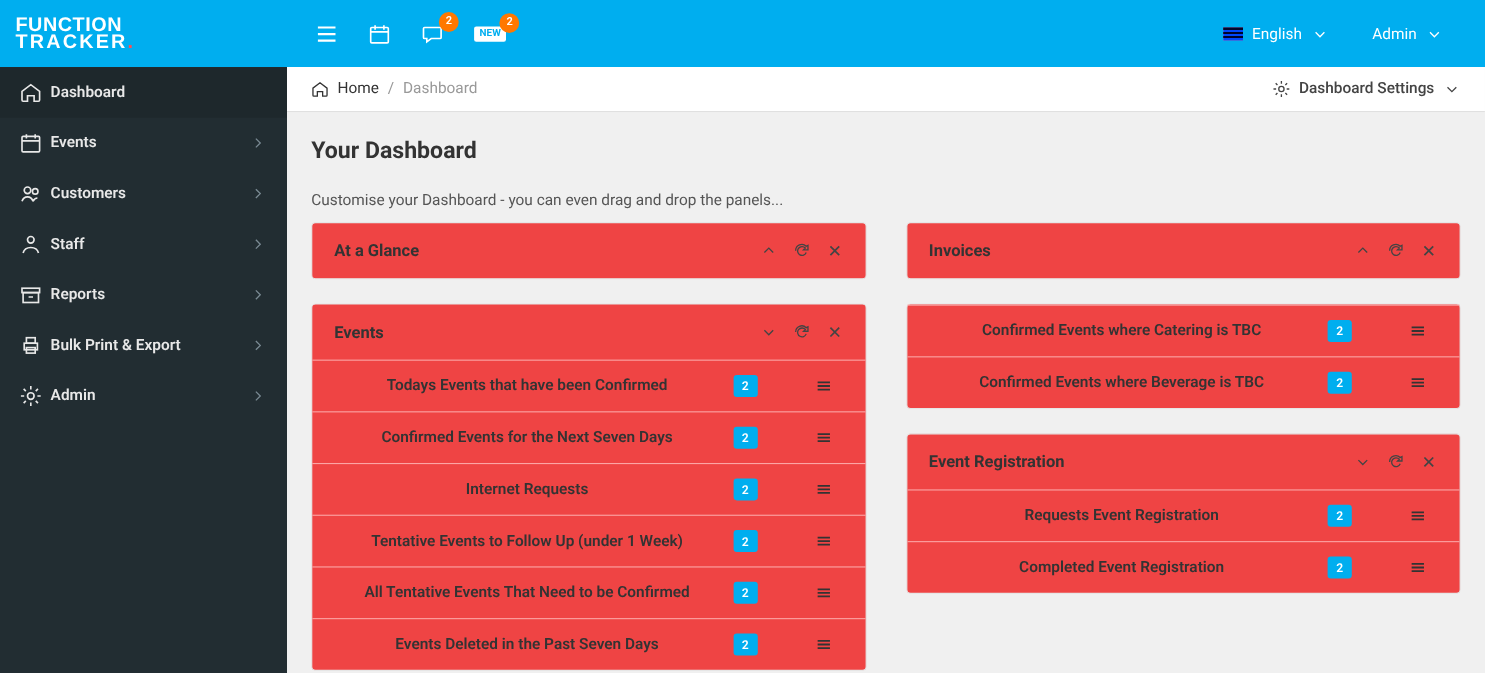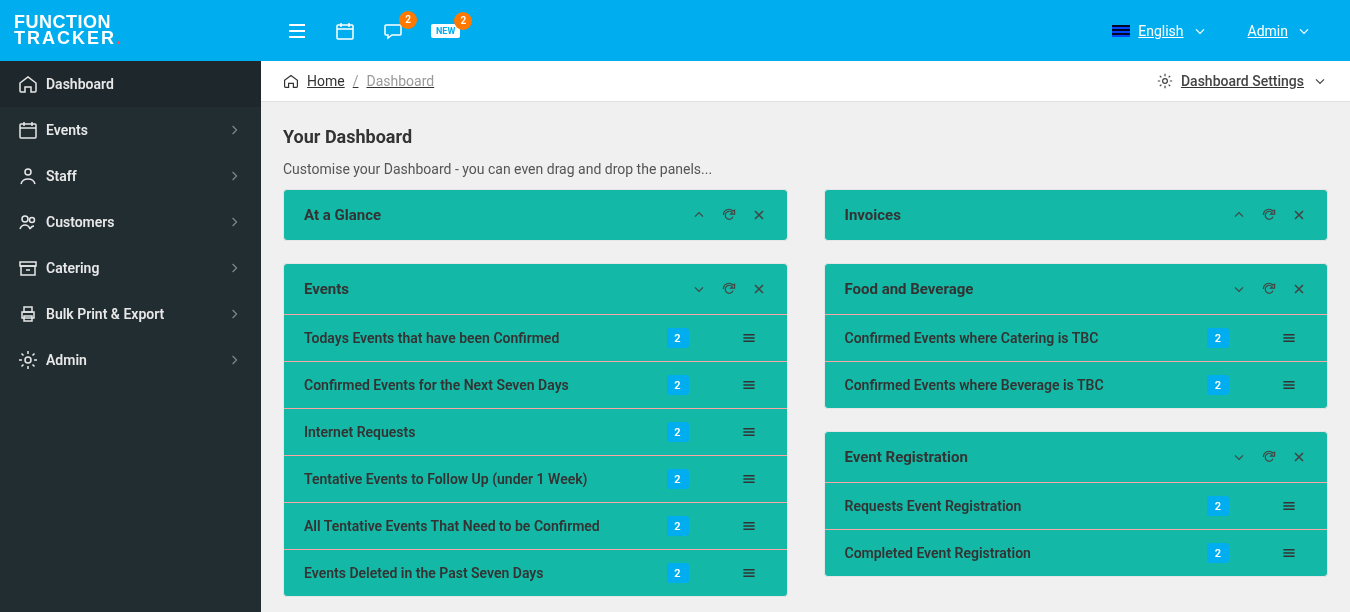--- a/index.html
+++ b/index.html
@@ -9,45 +9,45 @@
 
 .topbar { background: #00aeef; height: 61px; display: flex; align-items: center; color: #fff; }
 .logo { width: 261px; padding-left: 14px; display: flex; align-items: center; font-weight: 700; font-size: 18px; letter-spacing: 0.5px; }
 .logo-text { line-height: 0.85; font-family: Arial, sans-serif; }
 .logo-text .sub { letter-spacing: 2px; }
 .logo-text .dot { color: #ff4f4f; }
 .top-icons { display: flex; align-items: center; gap: 28px; padding-left: 26px; }
 .top-icons .ticon { position: relative; color: #fff; cursor: pointer; }
 .top-icons .badge-circ { position: absolute; top: -10px; right: -14px; background: #ff7800; color: #fff; border-radius: 50%; width: 18px; height: 18px; font-size: 10px; display: flex; align-items: center; justify-content: center; font-weight: 600; }
 .new-btn { background: #fff; color: #00aeef; font-size: 9px; font-weight: 700; padding: 2px 5px; border-radius: 2px; position: relative; cursor: pointer; }
-.top-right { margin-left: auto; padding-right: 38px; display: flex; align-items: center; gap: 40px; text-decoration: underline; }
+.top-right { margin-left: auto; padding-right: 38px; display: flex; align-items: center; gap: 40px; }
 .lang { display: flex; align-items: center; gap: 8px; cursor: pointer; font-size: 14px; }
 .flag { width: 18px; height: 12px; background: linear-gradient(180deg, #cf142b 16%, #fff 16%, #fff 33%, #cf142b 33%, #cf142b 50%, #fff 50%, #fff 66%, #cf142b 66%, #cf142b 83%, #fff 83%), #00247d; background-blend-mode: overlay; display:inline-block; }
 
 
 .main { display: flex; flex: 1; min-height: 0; }
 .sidebar { width: 261px; background: #222d32; color: #b8c7ce; }
 .side-item { display: flex; align-items: center; padding: 13px 18px; cursor: pointer; font-size: 14px; font-weight: 600; color: #e8e8e8; }
 .side-item:first-child { background: #1e282c; }
 .side-item .sicon { width: 28px; display: flex; justify-content: flex-start; }
 .side-item .chev { margin-left: auto; color: #7a8a93; }
 
 
 .content { flex: 1; overflow-y: auto; background: #f0f0f0; }
-.breadcrumb-bar { background: #fff; border-bottom: 1px solid #e0e0e0; padding: 12px 22px; display: flex; align-items: center; font-size: 14px; text-decoration: underline; }
+.breadcrumb-bar { background: #fff; border-bottom: 1px solid #e0e0e0; padding: 12px 22px; display: flex; align-items: center; font-size: 14px; }
 .breadcrumb-bar .bc-home { color: #333; }
 .breadcrumb-bar .sep { margin: 0 8px; color: #999; }
 .breadcrumb-bar .bc-current { color: #999; }
 .breadcrumb-bar .settings { margin-left: auto; cursor: pointer; display: flex; align-items: center; gap: 8px; color: #444; font-weight: 500; justify-content: space-between; }
 .dash-body { padding: 24px 22px; }
-.dash-title { font-size: 18px; font-weight: 700; color: #333; margin-bottom: 14px; }
+.dash-title { font-size: 21px; font-weight: 700; color: #333; margin-bottom: 24px; }
 .dash-desc { font-size: 14px; color: #555; margin-bottom: 12px; }
 .cols { display: flex; gap: 36px; }
 .col { flex: 1; display: flex; flex-direction: column; gap: 22px; }
-.panel { background: #14b8a6; border: 1px solid #e6e6e6; border-radius: 4px; }
+.panel { background: #ef4444; border: 1px solid #e6e6e6; border-radius: 4px; text-align: center; }
 .panel-header { display: flex; align-items: center; padding: 16px 20px; font-weight: 700; font-size: 15px; color: #333; }
 .panel-actions { margin-left: auto; display: flex; align-items: center; gap: 14px; color: #444; }
 .panel-actions span { cursor: pointer; }
 .panel-body .row { display: flex; align-items: center; padding: 13px 20px; border-top: 1px solid #fca5a5; }
 .row-label { font-size: 14px; font-weight: 600; color: #333; flex: 1; }
 .row-badge { background: #00aeef; color: #fff; border-radius: 3px; min-width: 22px; height: 20px; display: flex; align-items: center; justify-content: center; font-size: 11px; font-weight: 600; margin-left: 12px; margin-right: 52px; }
 .row-menu { color: #333; cursor: pointer; margin-right: 10px; }
 
 svg { display: block; }
 .icon14 { width: 16px; height: 16px; }
@@ -182,50 +182,50 @@
           <span>Events</span>
           <span class="chev">
             <svg class="icon14" viewBox="0 0 20 20">
               <use href="#i-chevr"></use>
             </svg>
           </span>
         </div>
         <div class="side-item">
           <span class="sicon">
             <svg class="icon18" viewBox="0 0 20 20">
+              <use href="#i-users"></use>
+            </svg>
+          </span>
+          <span>Customers</span>
+          <span class="chev">
+            <svg class="icon14" viewBox="0 0 20 20">
+              <use href="#i-chevr"></use>
+            </svg>
+          </span>
+        </div>
+        <div class="side-item">
+          <span class="sicon">
+            <svg class="icon18" viewBox="0 0 20 20">
               <use href="#i-user"></use>
             </svg>
           </span>
           <span>Staff</span>
           <span class="chev">
             <svg class="icon14" viewBox="0 0 20 20">
               <use href="#i-chevr"></use>
             </svg>
           </span>
         </div>
         <div class="side-item">
           <span class="sicon">
             <svg class="icon18" viewBox="0 0 20 20">
-              <use href="#i-users"></use>
-            </svg>
-          </span>
-          <span>Customers</span>
-          <span class="chev">
-            <svg class="icon14" viewBox="0 0 20 20">
-              <use href="#i-chevr"></use>
-            </svg>
-          </span>
-        </div>
-        <div class="side-item">
-          <span class="sicon">
-            <svg class="icon18" viewBox="0 0 20 20">
               <use href="#i-archive"></use>
             </svg>
           </span>
-          <span>Catering</span>
+          <span>Reports</span>
           <span class="chev">
             <svg class="icon14" viewBox="0 0 20 20">
               <use href="#i-chevr"></use>
             </svg>
           </span>
         </div>
         <div class="side-item">
           <span class="sicon">
             <svg class="icon18" viewBox="0 0 20 20">
               <use href="#i-printer"></use>
@@ -394,40 +394,20 @@
                     </span>
                     <span>
                       <svg class="icon14" viewBox="0 0 20 20">
                         <use href="#i-close"></use>
                       </svg>
                     </span>
                   </div>
                 </div>
               </div>
               <div class="panel">
-                <div class="panel-header">
-                  <span>Food and Beverage</span>
-                  <div class="panel-actions">
-                    <span>
-                      <svg class="icon14" viewBox="0 0 20 20">
-                        <use href="#i-chevd"></use>
-                      </svg>
-                    </span>
-                    <span>
-                      <svg class="icon14" viewBox="0 0 20 20">
-                        <use href="#i-refresh"></use>
-                      </svg>
-                    </span>
-                    <span>
-                      <svg class="icon14" viewBox="0 0 20 20">
-                        <use href="#i-close"></use>
-                      </svg>
-                    </span>
-                  </div>
-                </div>
                 <div class="panel-body">
                   <div class="row">
                     <span class="row-label">Confirmed Events where Catering is TBC</span>
                     <span class="row-badge">2</span>
                     <span class="row-menu">
                       <svg class="icon14" viewBox="0 0 20 20">
                         <use href="#i-menu"></use>
                       </svg>
                     </span>
                   </div>

